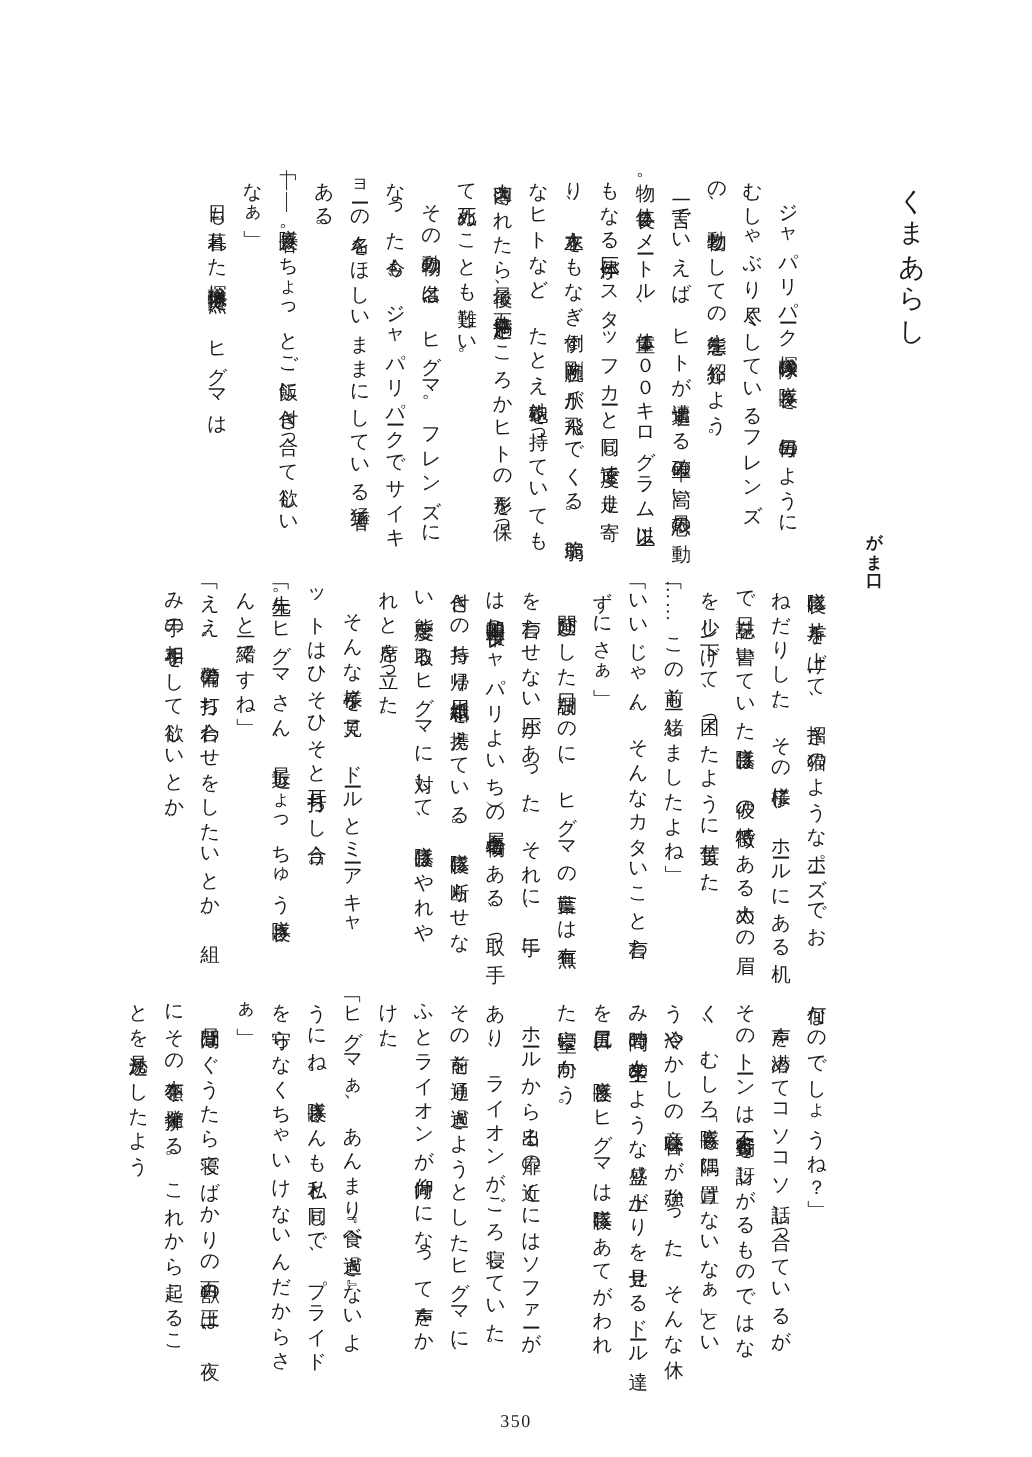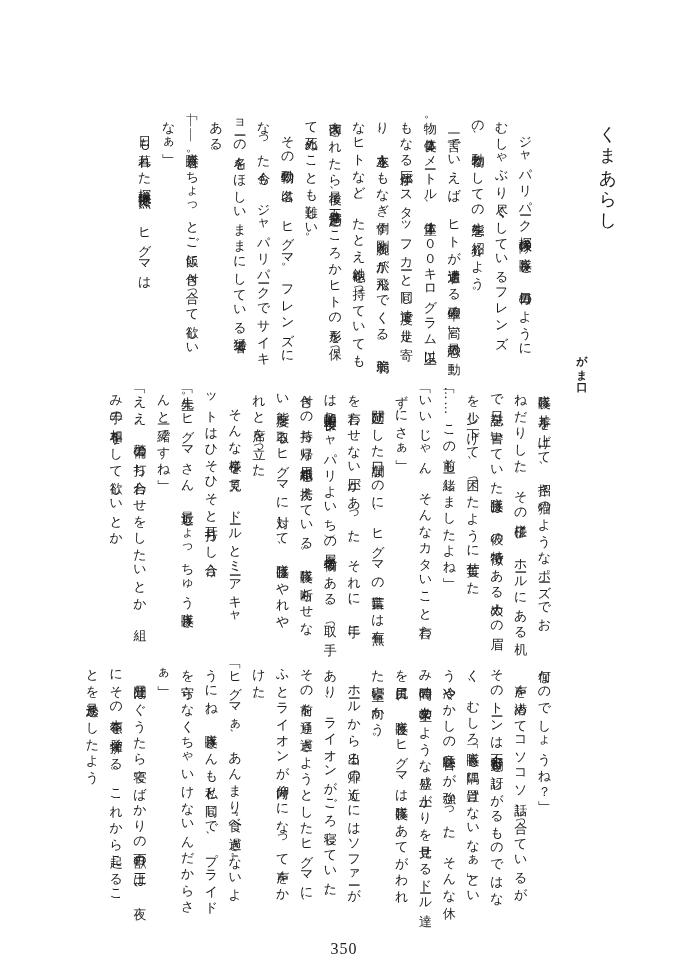--- a/index.html
+++ b/index.html
@@ -64,21 +64,21 @@
   }
   #band-bottom {
     top: 660px;
   }
   .page-number {
     position: absolute;
     top: 940px;
     left: 0;
     width: 688px;
     text-align: center;
-    font-size: 16px;
+    font-size: 12px;
     letter-spacing: 1px;
   }
 </style>
 </head>
 <body>
 
 <div class="page">
 
   <div class="chapter-title vertical">くまあらし</div>
 

